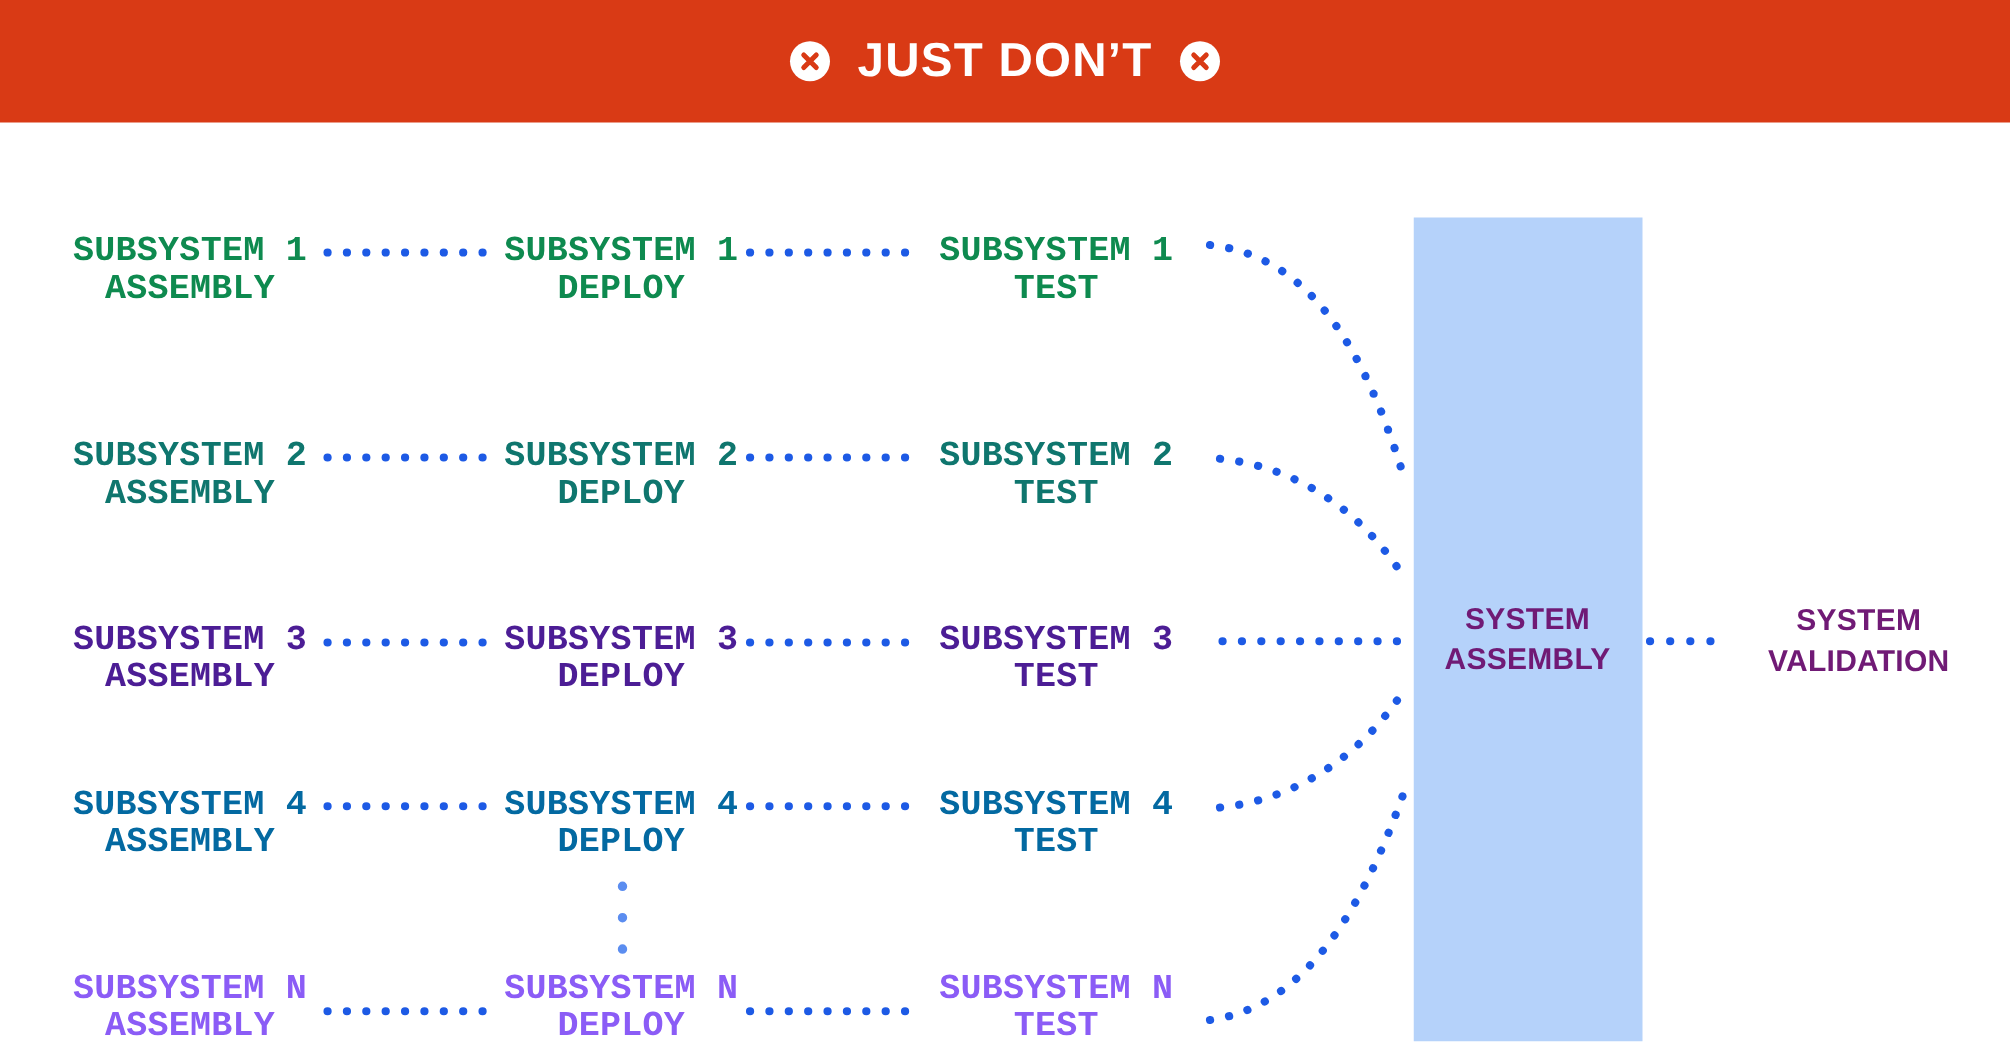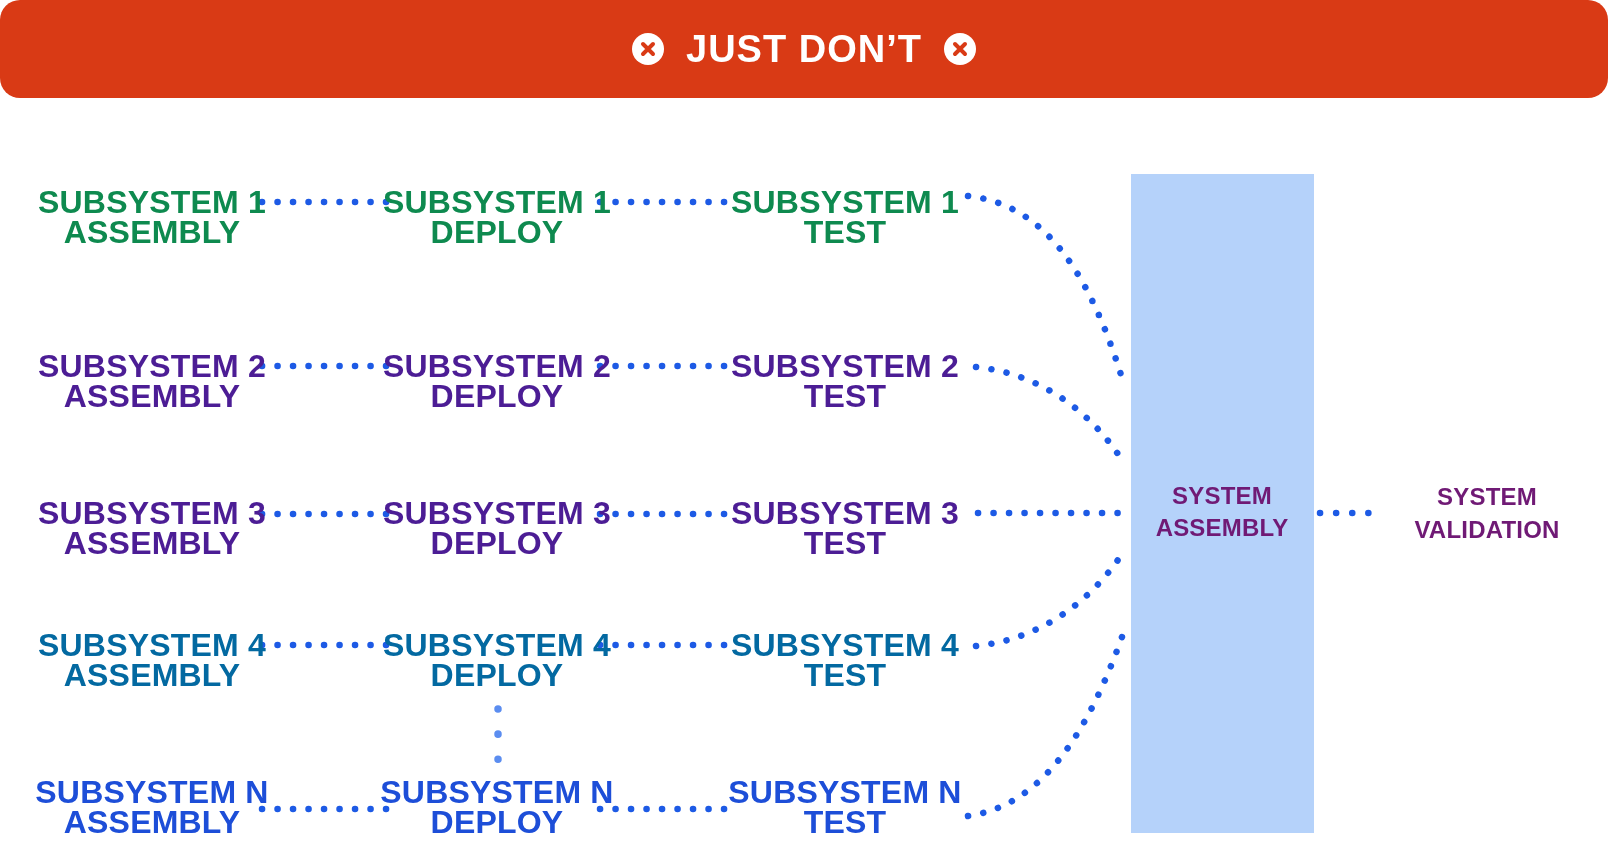--- a/index.html
+++ b/index.html
@@ -3,40 +3,40 @@
 <meta charset="utf-8">
 <style>
   html,body{margin:0;padding:0;background:#ffffff;}
   .canvas{
     position:relative;width:1608px;height:846px;overflow:hidden;
     font-family:"Liberation Sans",sans-serif;background:#ffffff;
   }
   
   .banner{
     position:absolute;left:0;top:0;width:1608px;height:98px;
-    background:#D93A15;display:flex;align-items:center;justify-content:center;gap:22px;border-radius:20px;
+    background:#D93A15;display:flex;align-items:center;justify-content:center;gap:22px;
   }
   .banner-title{
     color:#ffffff;font-size:38px;font-weight:700;letter-spacing:1px;white-space:nowrap;
   }
   .x-circle{
     width:32px;height:32px;border-radius:50%;background:#ffffff;
     display:flex;align-items:center;justify-content:center;flex:0 0 auto;
   }
   
   .stage-label{
     position:absolute;transform:translate(-50%,-50%);
-    font-size:32px;font-weight:700;line-height:30px;letter-spacing:.2px;
-    text-align:center;white-space:pre-line;width:max-content;
+    font-size:28px;font-weight:700;line-height:30px;letter-spacing:.2px;
+    text-align:center;white-space:pre-line;width:max-content;font-family:Liberation Mono, monospace;
   }
   .green{color:#0E8A4F}
-  .purple{color:#4c1d95}
+  .purple{color:#0f766e}
   .teal{color:#4c1d95}
   .orange{color:#0369a1}
-  .red{color:#1d4ed8}
+  .red{color:#8b5cf6}
   .blue{color:#701a75}
   
   .assembly-box{
     position:absolute;left:1131px;top:174px;width:183px;height:659px;
     background:#B5D2FA;
   }
   .assembly-label{
     position:absolute;left:1222px;top:512px;transform:translate(-50%,-50%);
     font-size:24px;font-weight:700;line-height:32px;letter-spacing:.2px;
     text-align:center;white-space:pre-line;width:max-content;

